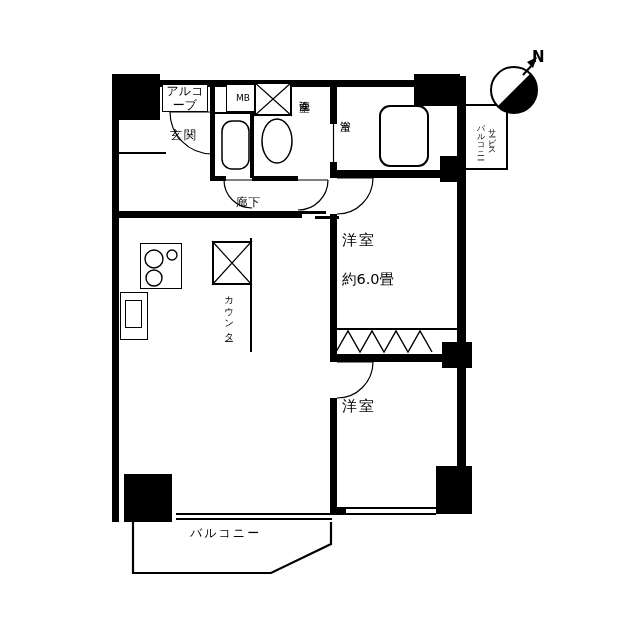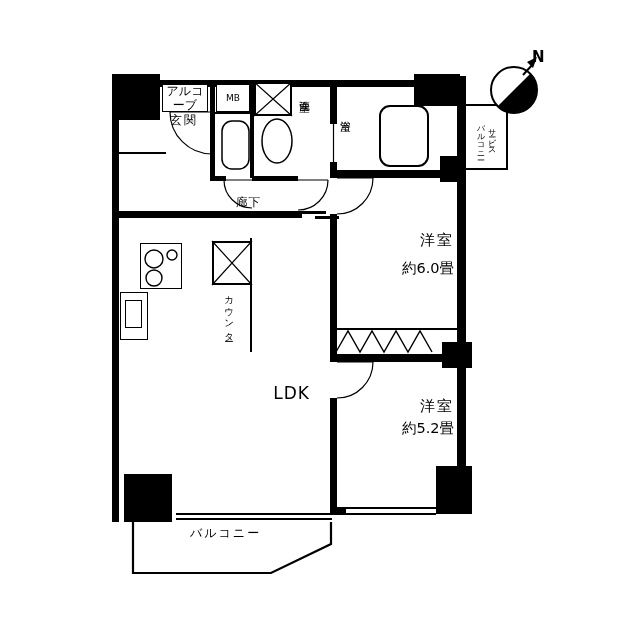--- a/index.html
+++ b/index.html
@@ -6,21 +6,21 @@
   html,body{background:#fff}
   .plan{position:relative;width:640px;height:640px;background:#fff;color:#000;
         font-family:"DejaVu Sans","Liberation Sans",sans-serif;overflow:hidden}
   .wall,.tline{position:absolute;background:#000}
   .gap{position:absolute;background:#fff}
   .box{position:absolute;border:1.5px solid #000;background:#fff;
        display:flex;align-items:center;justify-content:center;text-align:center}
   .box2{border-width:2px}
   .lbl{position:absolute;white-space:nowrap;color:#000}
   .vtext{writing-mode:vertical-rl;text-orientation:upright;white-space:pre-line;letter-spacing:1px}
-  .block{position:absolute;text-align:right;color:#000}
+  .block{position:absolute;text-align:left;color:#000}
   svg.overlay{position:absolute;left:0;top:0;pointer-events:none}
 </style>
 </head>
 <body>
 
 <div class="plan">
 
   <div class="wall" style="left:112px;top:80px;width:348px;height:7px"></div>
   <div class="wall" style="left:112px;top:80px;width:7px;height:442px"></div>
   <div class="wall" style="left:457px;top:76px;width:9px;height:438px"></div>
@@ -51,21 +51,21 @@
   <div class="tline" style="left:176px;top:518px;width:156px;height:2px"></div>
   <div class="tline" style="left:346px;top:507px;width:90px;height:2px"></div>
   <div class="tline" style="left:346px;top:513px;width:90px;height:2px"></div>
   <div class="tline" style="left:302px;top:211px;width:24px;height:3px"></div>
   <div class="tline" style="left:315px;top:216px;width:24px;height:3px"></div>
   <div class="tline" style="left:250px;top:238px;width:2px;height:114px"></div>
 
   <div class="box" style="left:162px;top:84px;width:46px;height:28px">
     <span class="lbl" style="position:static;white-space:normal;font-size:12px;line-height:1.2">アルコーブ</span>
   </div>
-  <div class="box" style="left:216px;top:84px;width:34px;height:28px">
+  <div class="box" style="left:226px;top:84px;width:34px;height:28px">
     <span class="lbl" style="position:static;font-size:9px">MB</span>
   </div>
   <div class="box box2" style="left:254px;top:82px;width:38px;height:34px"></div>
   <div class="box box2" style="left:212px;top:241px;width:40px;height:44px"></div>
   <div class="box" style="left:140px;top:243px;width:42px;height:46px"></div>
   <div class="box" style="left:120px;top:292px;width:28px;height:48px"></div>
   <div class="box" style="left:125px;top:300px;width:17px;height:28px;border-width:1px"></div>
   <div class="box box2" style="left:464px;top:104px;width:44px;height:66px">
     <span class="lbl vtext" style="position:static;font-size:8px;line-height:1.4;letter-spacing:0">サービス
 バルコニー</span>
@@ -101,34 +101,32 @@
 
     <g transform="translate(486,48)">
       <circle cx="28" cy="42" r="23" fill="#fff" stroke="#000" stroke-width="2"></circle>
       <path d="M11.74 58.26 A23 23 0 0 0 44.26 25.74 Z" fill="#000"></path>
       <path d="M37 27 L47 16" stroke="#000" stroke-width="2"></path>
       <polygon points="51,9 41,14 47,20" fill="#000"></polygon>
       <text x="46" y="14" font-size="15" font-weight="bold" fill="#000">N</text>
     </g>
   </svg>
 
-  <div class="lbl" style="left:170px;top:112px;font-size:12px;letter-spacing:2px">玄関</div>
+  <div class="lbl" style="left:170px;top:127px;font-size:12px;letter-spacing:2px">玄関</div>
   <div class="lbl vtext" style="left:298px;top:92px;font-size:10.5px;height:56px">洗面室</div>
   <div class="lbl vtext" style="left:339px;top:112px;font-size:10.5px;height:40px">浴室</div>
   <div class="lbl" style="left:236px;top:195px;font-size:11.5px;letter-spacing:1px">廊下</div>
   <div class="lbl vtext" style="left:222px;top:289px;font-size:9.5px;height:66px">カウンター</div>
   <div class="lbl" style="left:190px;top:525px;font-size:12px;letter-spacing:2px">バルコニー</div>
 
   <div class="block" style="left:342px;top:231px;width:112px">
     <div style="font-size:15px;letter-spacing:2px">洋室</div>
-    <div style="font-size:14.5px;margin-top:9px">約6.0畳</div>
+    <div style="font-size:14.5px;margin-top:20px">約6.0畳</div>
   </div>
 
   <div class="block" style="left:342px;top:397px;width:112px">
     <div style="font-size:15px;letter-spacing:2px">洋室</div>
-    <div style="font-size:14.5px;margin-top:3px">約5.2畳</div>
   </div>
 
   <div class="block" style="left:156px;top:383px;width:154px">
-    <div style="font-size:17px;letter-spacing:1px">LDK</div>
   </div>
 
 </div>
 
 </body></html>

